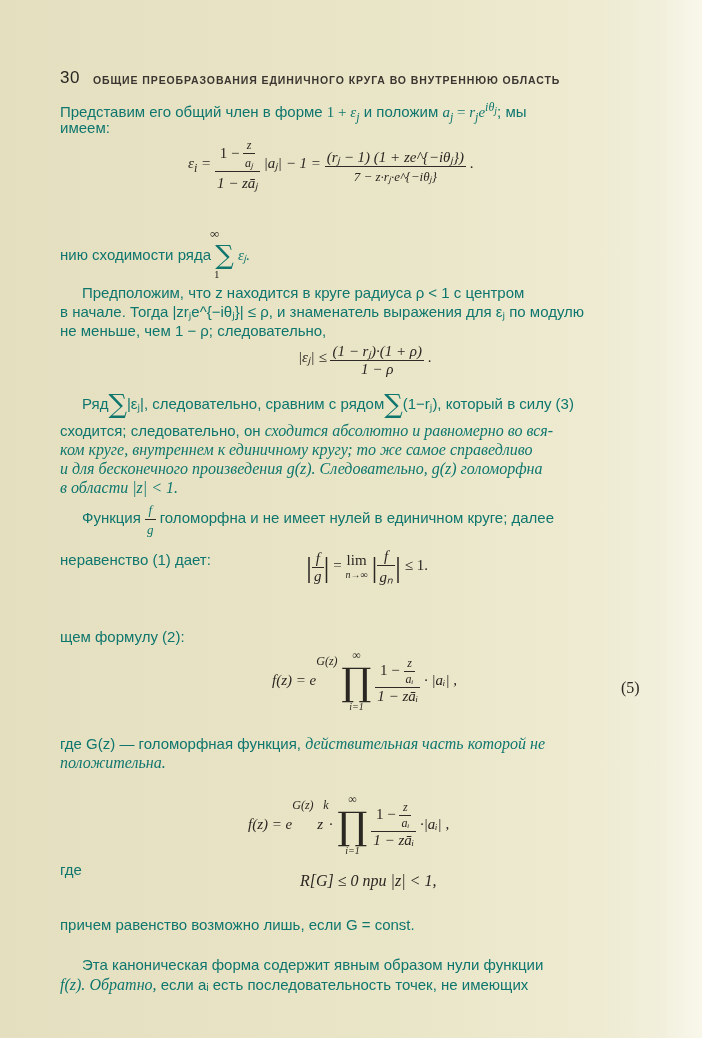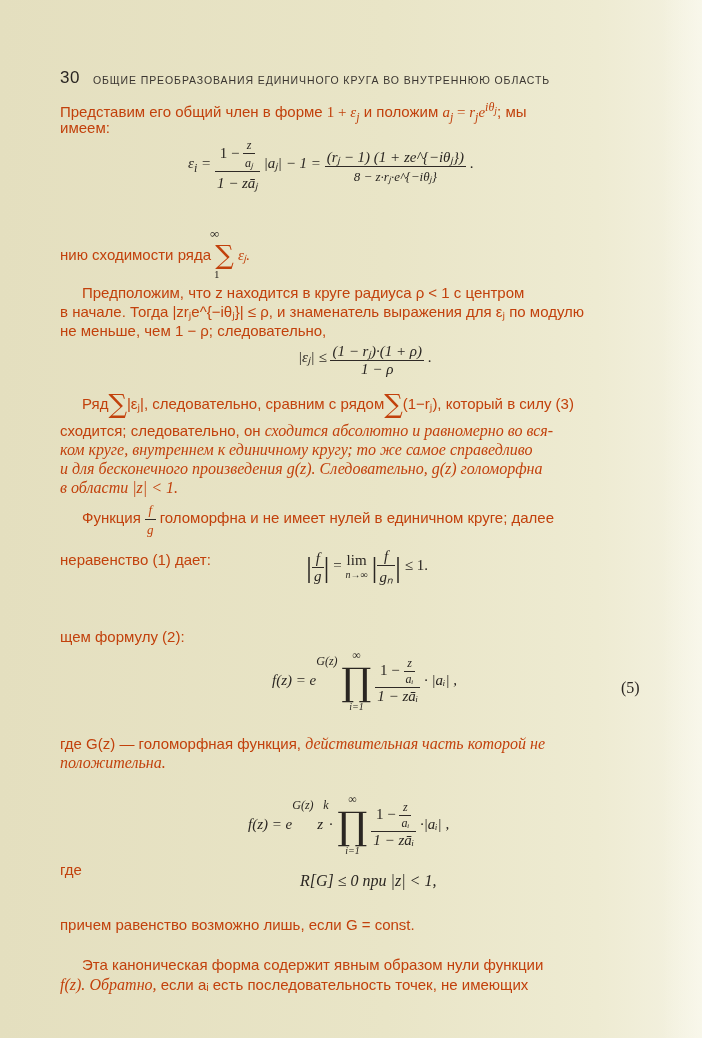--- a/index.html
+++ b/index.html
@@ -4,22 +4,22 @@
 <style>
   html,body{margin:0;padding:0;}
   body{
     width:702px;height:1038px;overflow:hidden;position:relative;
     background:linear-gradient(90deg,#e4dfbf 0%,#e9e5c7 55%,#eeebd2 85%,#f4f2e2 100%);
     font-family:"Liberation Serif","DejaVu Serif",serif;color:#2a2622;
   }
   .page{position:absolute;left:0;top:0;width:702px;height:1038px;}
   .abs{position:absolute;white-space:nowrap;}
   .hdr-num{font-size:17px;font-family:"Liberation Sans",sans-serif;letter-spacing:0.5px;}
-  .hdr-title{font-size:10.5px;font-family:"Liberation Sans",sans-serif;font-weight:normal;letter-spacing:0.9px;color:#3a3530;}
-  .p{font-size:15px;line-height:19px;font-family:"Liberation Sans",sans-serif;color:#c2410c;}
+  .hdr-title{font-size:10.5px;font-family:"Liberation Sans",sans-serif;font-weight:bold;letter-spacing:0.9px;color:#3a3530;}
+  .p{font-size:15px;line-height:19px;font-family:"Liberation Sans",sans-serif;color:#0f766e;}
   .it{font-style:italic;font-family:"Liberation Serif",serif;font-size:16px;}
   .m{font-family:"Liberation Serif",serif;font-style:italic;}
   .mn{font-family:"Liberation Serif",serif;font-style:normal;}
   .frac{display:inline-block;vertical-align:middle;text-align:center;}
   .frac .num{display:block;border-bottom:1px solid #2f2a26;padding:0 2px;}
   .frac .den{display:block;padding:0 2px;}
   .small{font-size:12px;}
   .sig{font-size:26px;font-family:"DejaVu Serif",serif;}
   .prod{font-size:38px;font-family:"DejaVu Serif",serif;line-height:38px;}
   .eqnum{font-family:"Liberation Serif",serif;font-size:16px;}
@@ -45,21 +45,21 @@
     <span class="m">ε<sub class="small">i</sub> =</span>
     <span class="frac">
       <span class="num" style="border:none;"><span class="mn">1 −</span>
         <span class="frac" style="font-size:12px;"><span class="num m">z</span><span class="den m">aⱼ</span></span>
       </span>
       <span class="den m" style="border-top:1px solid #2f2a26;">1 − zāⱼ</span>
     </span>
     <span class="m">|aⱼ| − 1 =</span>
     <span class="frac">
       <span class="num m">(rⱼ − 1) (1 + ze^{−iθⱼ})</span>
-      <span class="den m" style="font-size:13px;">8 − z·rⱼ·e^{−iθⱼ}</span>
+      <span class="den m" style="font-size:13px;">7 − z·rⱼ·e^{−iθⱼ}</span>
     </span>
     <span>.</span>
   </div>
 
   <div class="abs" style="left:210px;top:226px;font-size:13px;">∞</div>
   <div class="abs p" style="left:60px;top:245px;">
     <span>нию  сходимости  ряда</span>
     <span class="sig" style="vertical-align:-4px;">∑</span>
     <span class="m">εⱼ.</span>
   </div>

